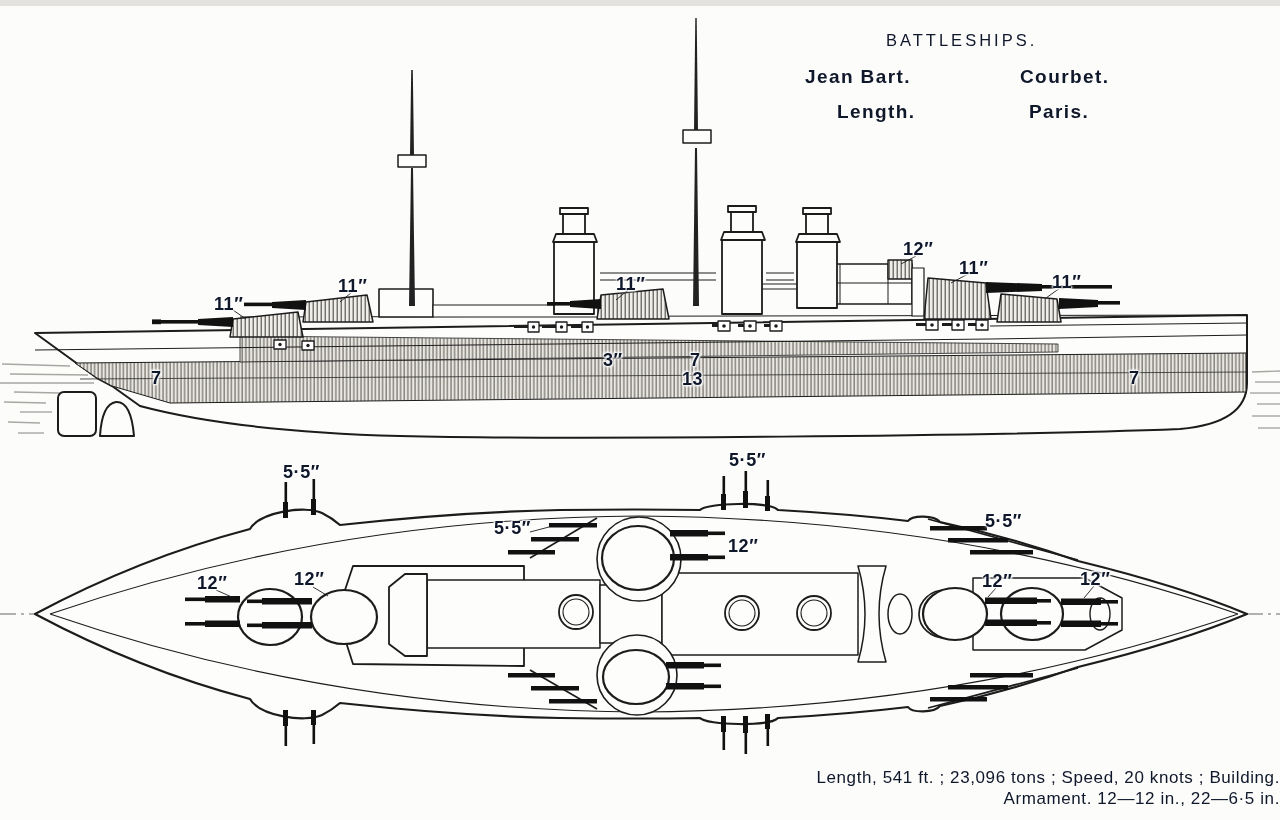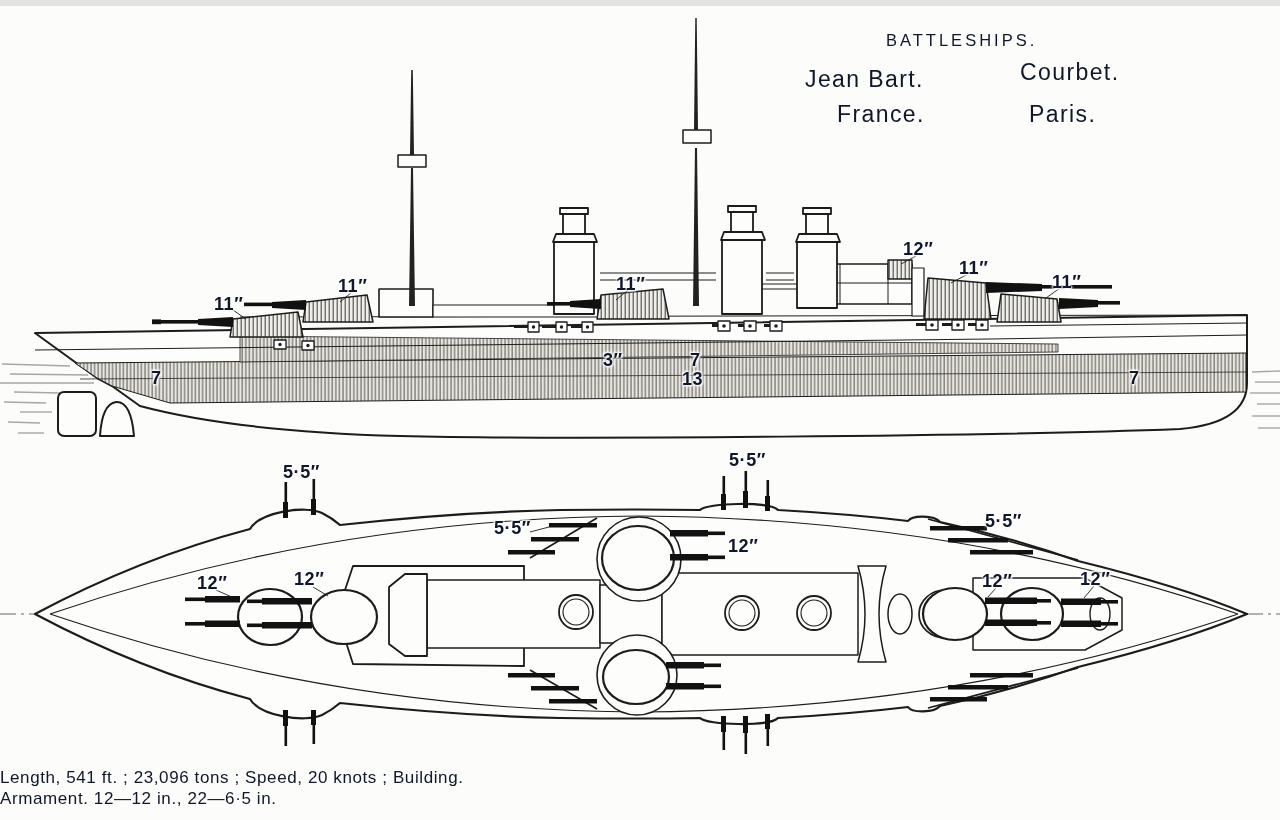--- a/index.html
+++ b/index.html
@@ -4,22 +4,22 @@
 <style>
   html,body{margin:0;padding:0;background:#e4e2de;}
   .page{
     position:relative;width:1280px;height:820px;margin:6px auto;
     background:#fcfcfb;overflow:hidden;
     font-family:"Liberation Sans",sans-serif;color:#0f172a;
   }
   .page svg{position:absolute;left:0;top:0;}
   .txt{position:absolute;white-space:nowrap;}
   .title{font-size:16.5px;letter-spacing:3px;font-weight:500;}
-  .ship{font-size:23px;letter-spacing:1.4px;font-weight:400;}
-  .cap{left:0;width:1280px;text-align:left;font-size:17px;letter-spacing:.6px;font-weight:500;}
+  .ship{font-size:19px;letter-spacing:1.4px;font-weight:700;}
+  .cap{left:0;width:1280px;text-align:right;font-size:17px;letter-spacing:.6px;font-weight:500;}
   .lbl{
     position:absolute;font-size:18px;font-weight:600;letter-spacing:.6px;white-space:nowrap;
     text-shadow:0 0 2px #fff,0 0 3px #fff,0 0 4px #fff,1px 1px 2px #fff,-1px -1px 2px #fff;
   }
 </style>
 </head>
 <body>
 
 <div class="page">
 
@@ -338,22 +338,22 @@
       <line x1="313" y1="581" x2="328" y2="590"></line>
       <line x1="530" y1="526" x2="549" y2="521"></line>
       <line x1="996" y1="582" x2="988" y2="591"></line>
       <line x1="1094" y1="580" x2="1084" y2="592"></line>
     </g>
   </g>
 </svg>
 
 <div class="txt title" style="left:886px;top:25px">BATTLESHIPS.</div>
 <div class="txt ship" style="left:805px;top:60px">Jean Bart.</div>
-<div class="txt ship" style="left:1020px;top:53px">Courbet.</div>
-<div class="txt ship" style="left:837px;top:95px">France.</div>
+<div class="txt ship" style="left:1020px;top:60px">Courbet.</div>
+<div class="txt ship" style="left:837px;top:95px">Length.</div>
 <div class="txt ship" style="left:1029px;top:95px">Paris.</div>
 
 <div class="txt cap" style="top:762px">Length, 541 ft. ; 23,096 tons ; Speed, 20 knots ; Building.</div>
 <div class="txt cap" style="top:783px">Armament. 12—12 in., 22—6·5 in.</div>
 
 <div id="labels">
       <span class="lbl" style="left: 214px; top: 288px;">11″</span>
       <span class="lbl" style="left: 338px; top: 270px;">11″</span>
       <span class="lbl" style="left: 616px; top: 268px;">11″</span>
       <span class="lbl" style="left: 903px; top: 233px;">12″</span>

